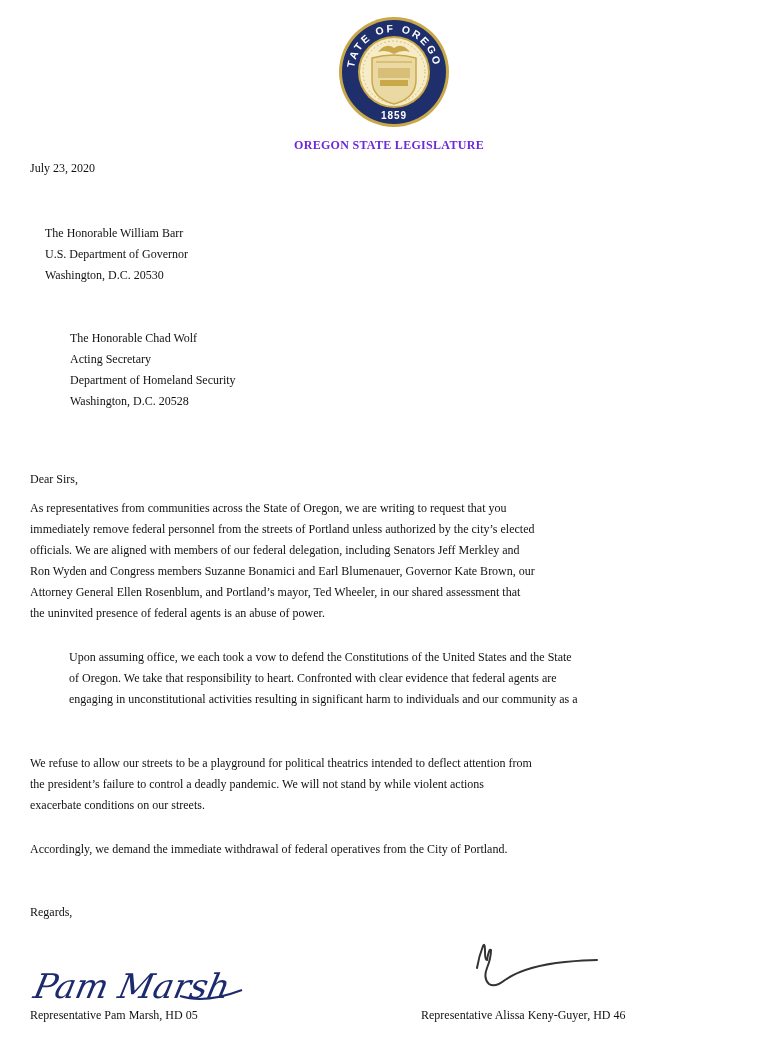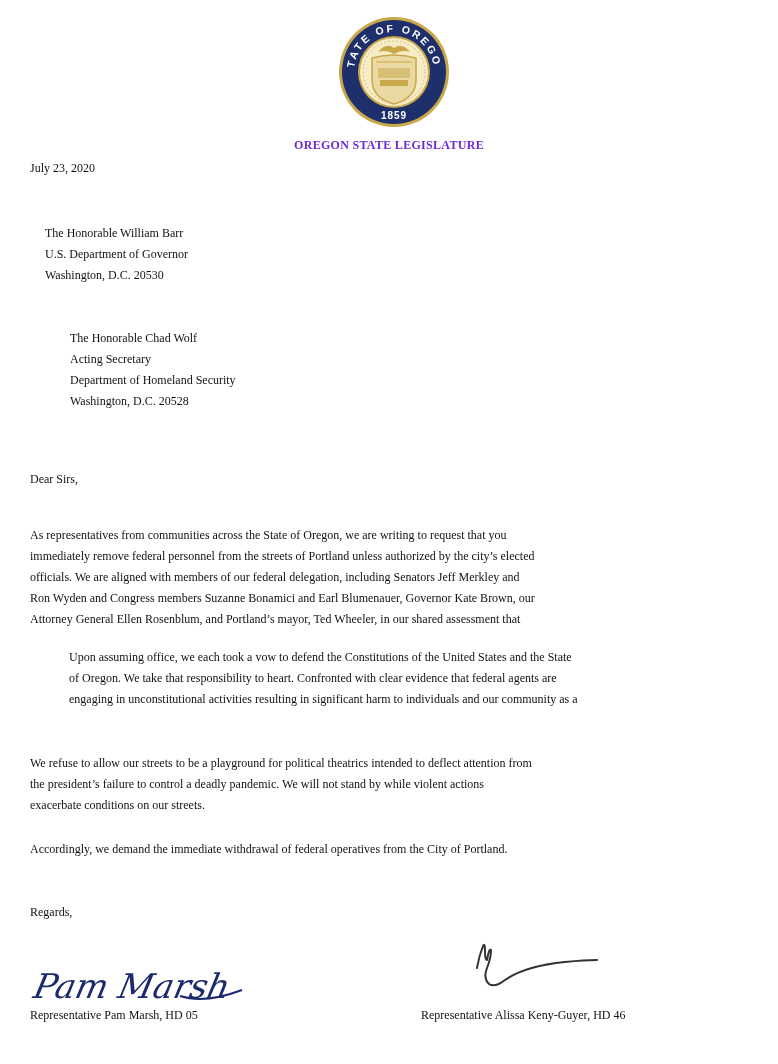--- a/index.html
+++ b/index.html
@@ -11,21 +11,21 @@
          font-size: 12px; color: #6d28d9; letter-spacing: 0.3px; }
   .txt { font-size: 12px; line-height: 21px; }
   .date { left: 30px; top: 158px; }
   .addr { left: 30px; top: 223px; }
   .addr div { height: 21px; white-space: nowrap; margin-left: 15px; }
   .addr2 { left: 30px; top: 328px; margin-left: 40px; }
   .addr2 div { height: 21px; white-space: nowrap; }
   .salute { left: 30px; top: 469px; }
   .para { left: 30px; width: 735px; }
   .para div { white-space: nowrap; height: 21px; }
-  .p1 { top: 498px; margin-top: 27px; }
+  .p1 { top: 498px; }
   .p2 { top: 647px; margin-left: 39px; }
   .p3 { top: 753px; }
   .p4 { top: 839px; }
   .regards { left: 30px; top: 902px; }
   .sig1 { left: 30px; top: 960px; width: 220px; height: 50px; }
   .sig2 { left: 465px; top: 938px; width: 140px; height: 72px; }
   .name1 { left: 30px; top: 1005px; }
   .name2 { left: 421px; top: 1005px; }
 </style>
 </head>
@@ -74,20 +74,21 @@
 </div>
 
 <div class="abs txt salute">Dear Sirs,</div>
 
 <div class="abs txt para p1">
   <div>As representatives from communities across the State of Oregon, we are writing to request that you</div>
   <div>immediately remove federal personnel from the streets of Portland unless authorized by the city’s elected</div>
   <div>officials.  We are aligned with members of our federal delegation, including Senators Jeff Merkley and</div>
   <div>Ron Wyden and Congress members Suzanne Bonamici and Earl Blumenauer, Governor Kate Brown, our</div>
   <div>Attorney General Ellen Rosenblum, and Portland’s mayor, Ted Wheeler, in our shared assessment that</div>
+  <div>the uninvited presence of federal agents is an abuse of power.</div>
 </div>
 
 <div class="abs txt para p2">
   <div>Upon assuming office, we each took a vow to defend the Constitutions of the United States and the State</div>
   <div>of Oregon.  We take that responsibility to heart.  Confronted with clear evidence that federal agents are</div>
   <div>engaging in unconstitutional activities resulting in significant harm to individuals and our community as a</div>
 </div>
 
 <div class="abs txt para p3">
   <div>We refuse to allow our streets to be a playground for political theatrics intended to deflect attention from</div>

